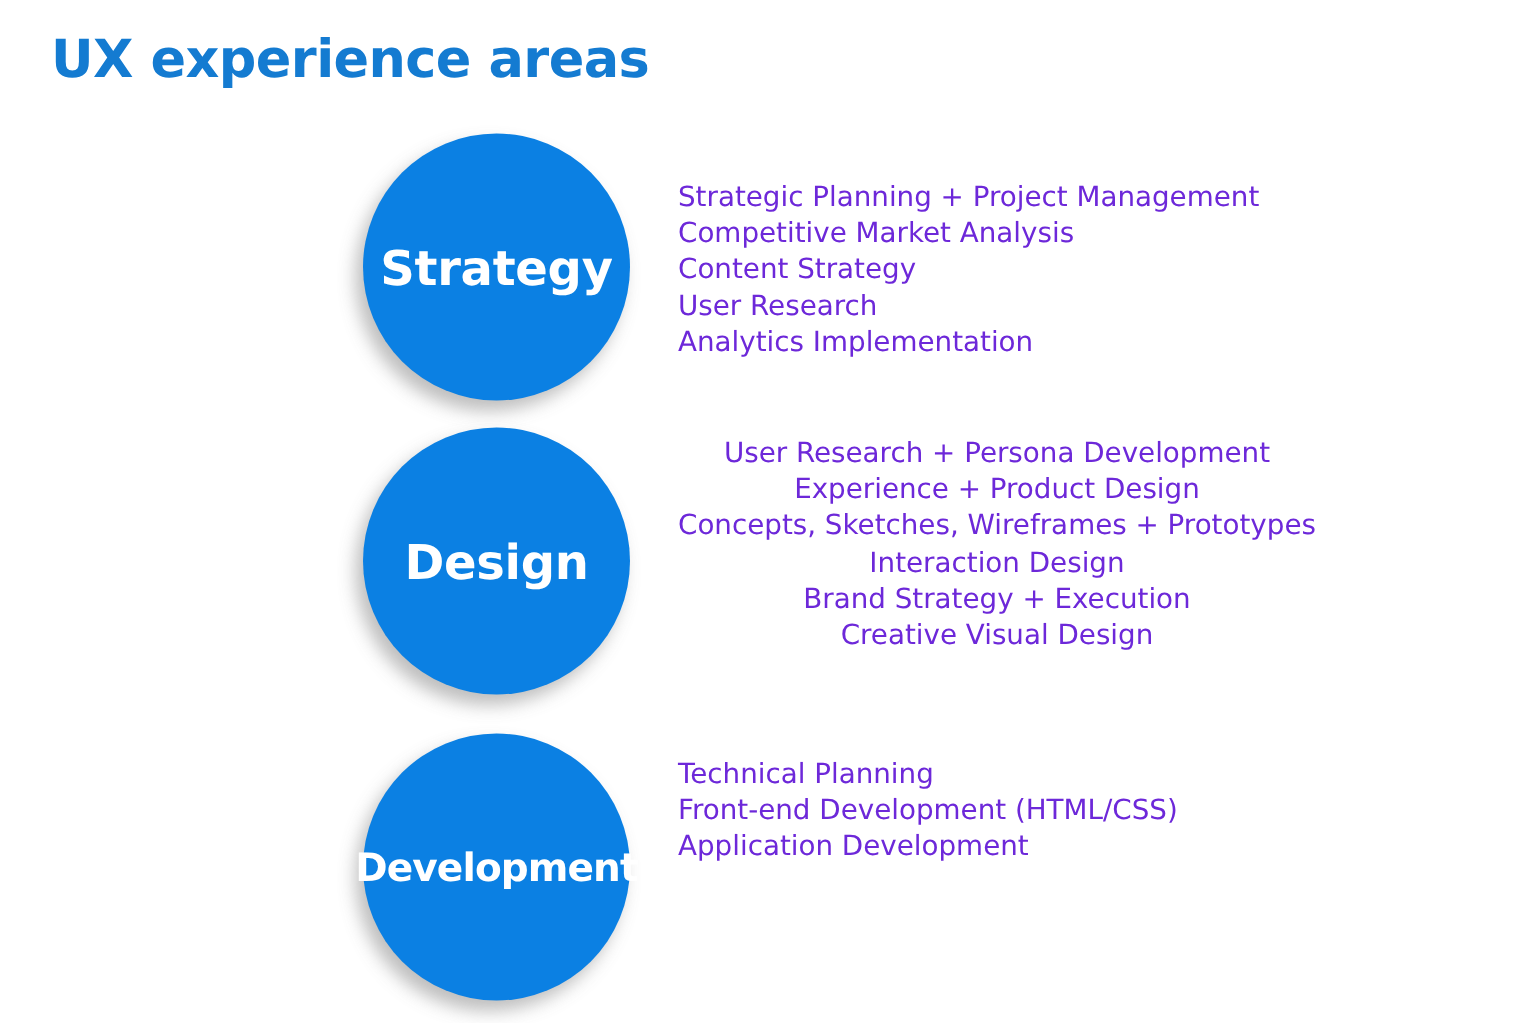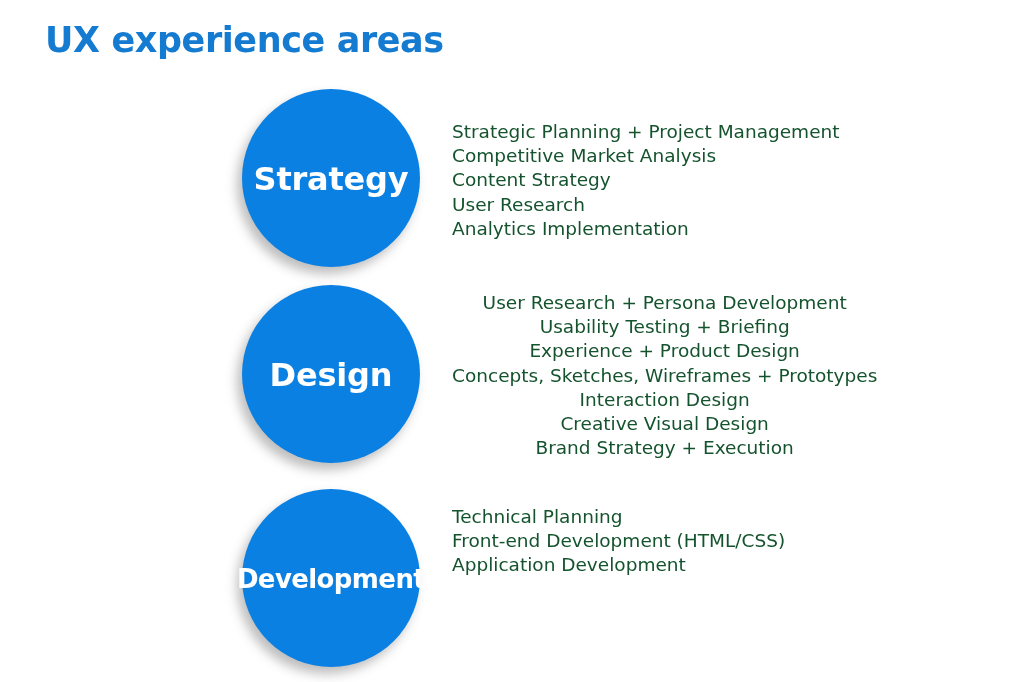--- a/index.html
+++ b/index.html
@@ -18,21 +18,21 @@
 
   #slide {
     position: absolute;
     inset: 0;
     background: #ffffff;
   }
 
   
   #page-title {
     position: absolute;
-    left: 45px;
+    left: 34px;
     top: 21px;
     font-family: "DejaVu Sans", sans-serif;
     font-size: 35px;
     font-weight: 700;
     letter-spacing: -0.4px;
     color: #147BD1;
     white-space: nowrap;
     line-height: 1.1;
   }
 
@@ -78,21 +78,21 @@
     letter-spacing: -0.6px;
   }
 
   
   .area-list {
     position: absolute;
     left: 452px;
     margin: 0;
     padding: 0;
     list-style: none;
-    color: #14532d;
+    color: #6d28d9;
     font-family: "DejaVu Sans", sans-serif;
     font-size: 18.5px;
     font-weight: 400;
     line-height: 24.2px;
     white-space: nowrap;
   }
   #row-strategy    .area-list { top: 31px; }
   #row-design      .area-list { top: 6px; text-align: center;  }
   #row-development .area-list { top: 16px; }
 
@@ -120,26 +120,25 @@
       <li>Analytics Implementation</li>
     </ul>
   </div>
 
   <div class="area-row" id="row-design">
     <div class="circle">
       <span class="circle-label">Design</span>
     </div>
     <ul class="area-list">
       <li>User Research + Persona Development</li>
-      <li>Usability Testing + Briefing</li>
       <li>Experience + Product Design</li>
       <li>Concepts, Sketches, Wireframes + Prototypes</li>
       <li>Interaction Design</li>
+      <li>Brand Strategy + Execution</li>
       <li>Creative Visual Design</li>
-      <li>Brand Strategy + Execution</li>
     </ul>
   </div>
 
   <div class="area-row" id="row-development">
     <div class="circle">
       <span class="circle-label">Development</span>
     </div>
     <ul class="area-list">
       <li>Technical Planning</li>
       <li>Front-end Development (HTML/CSS)</li>

